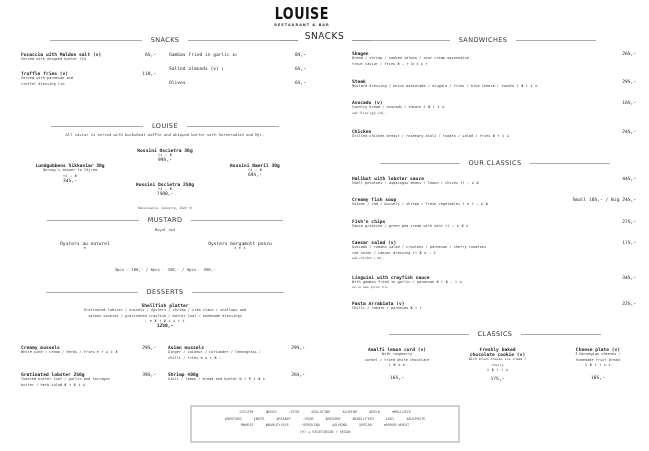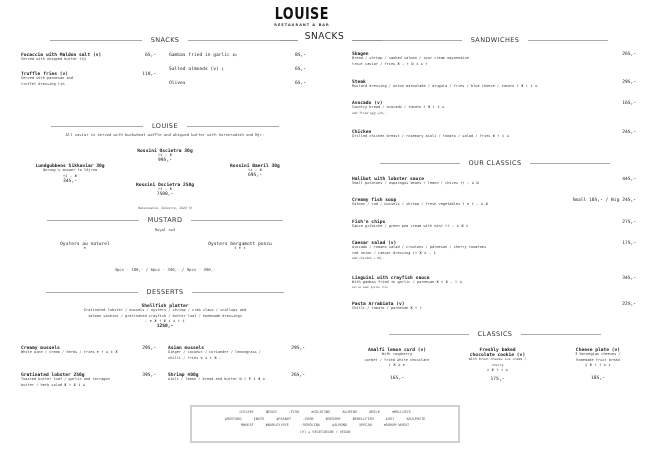--- a/index.html
+++ b/index.html
@@ -159,21 +159,21 @@
   <div class="desc"><span>butter / herb salad</span> <span class="alg">Ж † Ш ‡ ∆</span></div>
 </div>
 <div class="abs" style="left:168px; top:372px; width:137px;">
   <div style="display:flex; justify-content:space-between;">
     <span class="name">Shrimp 400g</span>
     <span class="price">265,-</span>
   </div>
   <div class="desc"><span>Aioli / lemon / bread and butter</span> <span class="alg">Ш † ¶ ‡ Ж ∆</span></div>
 </div>
 
-<div class="abs sec-head" style="left:375px; top:36px; width:240px;justify-content:center;">
+<div class="abs sec-head" style="left:363px; top:36px; width:240px;justify-content:center;">
   <div class="line" style="width:80px;"></div>
   <span class="title">SANDWICHES</span>
   <div class="line" style="width:80px;"></div>
 </div>
 <div class="abs" style="left:352px; top:51px; width:284px;">
   <div style="display:flex; justify-content:space-between;">
     <span class="name">Skagen</span>
     <span class="price">265,-</span>
   </div>
   <div class="desc">Bread / shrimp / smoked salmon / sour cream mayonnaise</div>

